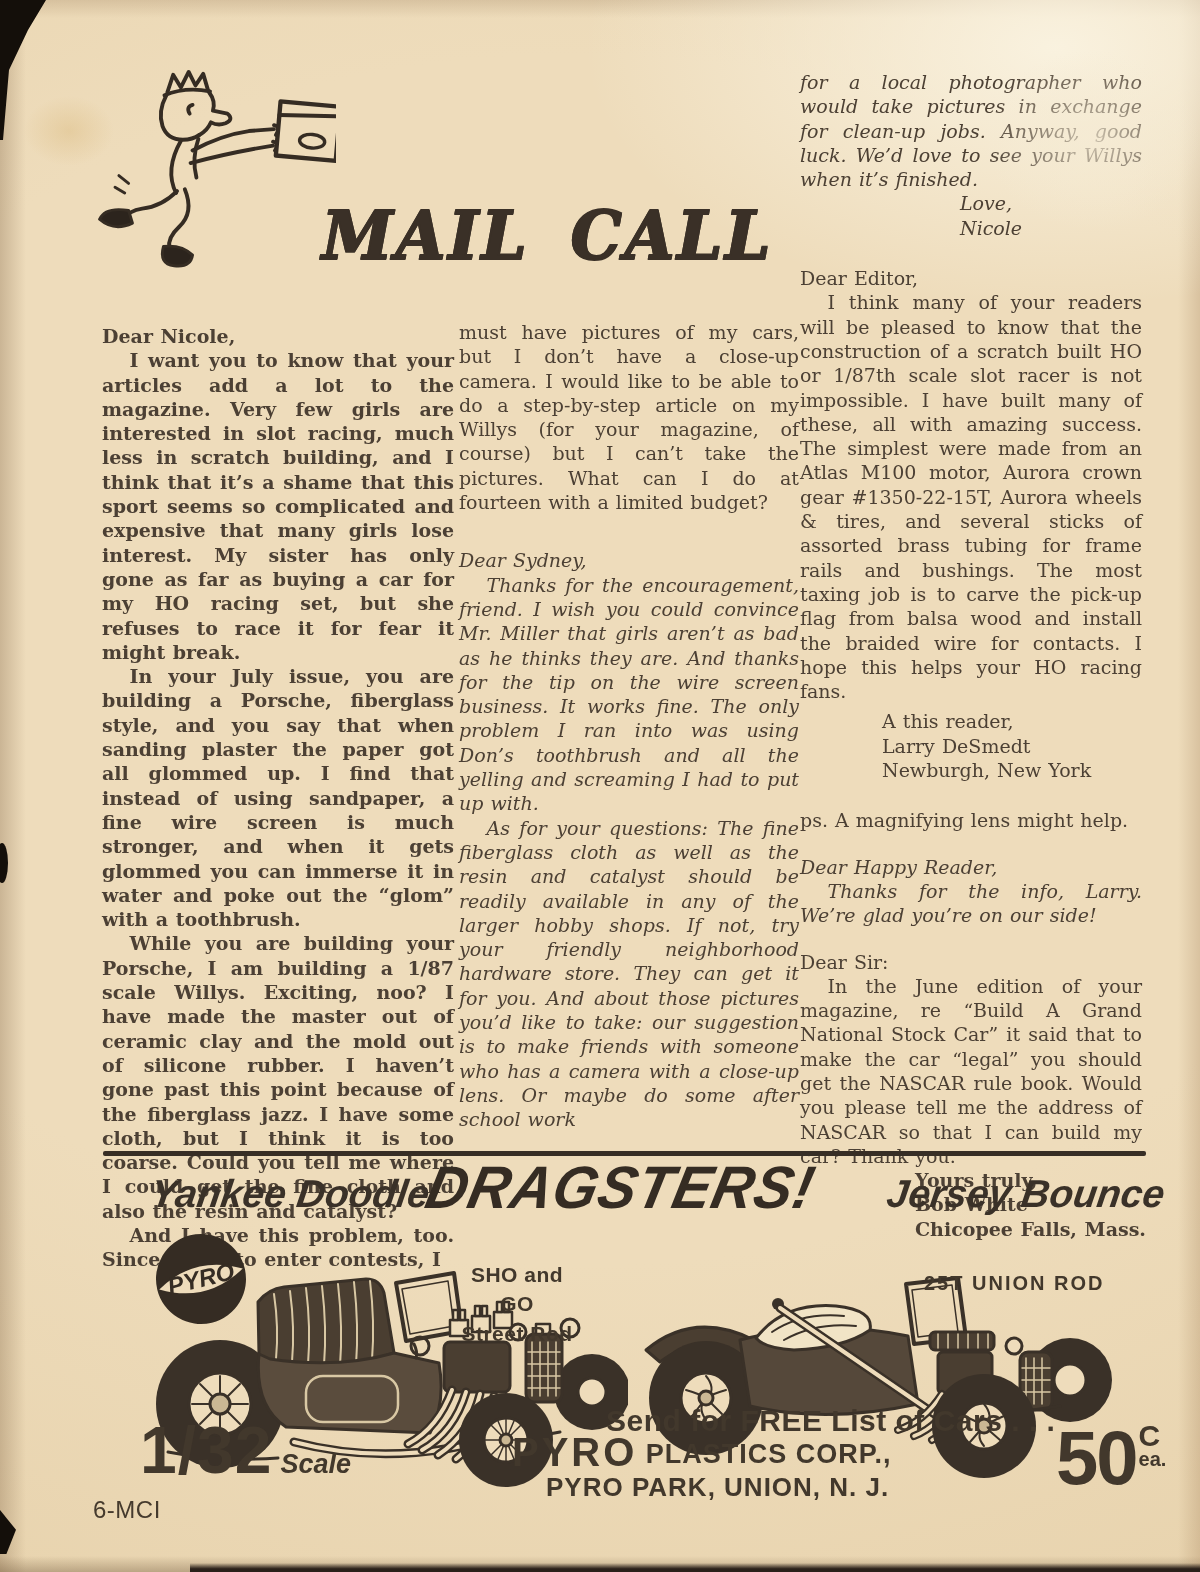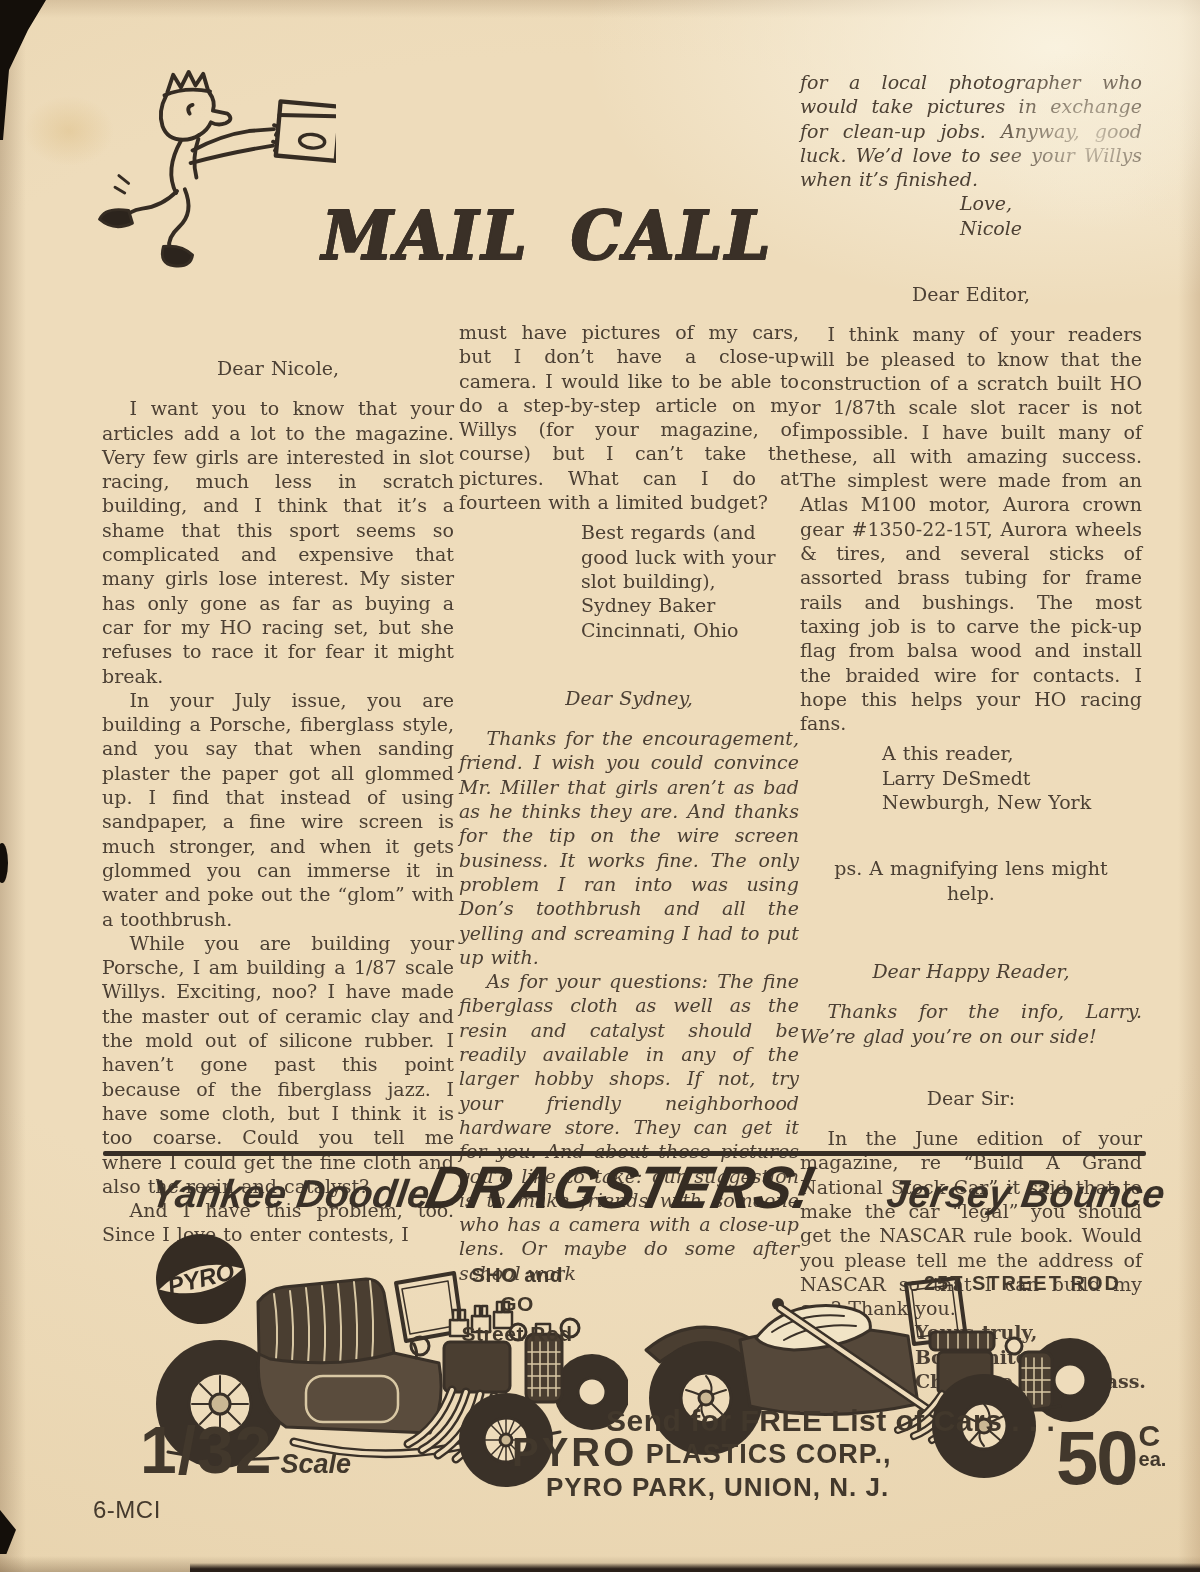--- a/index.html
+++ b/index.html
@@ -33,24 +33,24 @@
   .masthead{
     position:absolute;left:322px;top:198px;margin:0;
     font-family:"DejaVu Serif",serif;font-style:italic;font-weight:bold;
     font-size:64px;letter-spacing:3px;word-spacing:16px;color:#3a3027;
     -webkit-text-stroke:2px #3a3027;text-shadow:1px 0 #3a3027,-1px 0 #3a3027;
     transform:scaleY(1.06);
   }
 
   
   .col{position:absolute;font-size:19px;line-height:24.3px;text-align:justify;color:#4c4034;word-spacing:1px;}
-  .col1{left:102px;top:340px;width:352px;height:826px;}
+  .col1{left:102px;top:324px;width:352px;height:826px;font-weight:bold;}
   .col2{left:459px;top:320px;width:340px;height:826px;}
   .col3{left:800px;top:70px;width:342px;height:1076px;}
-  .salut{margin:16px;text-align:center;}
+  .salut{margin:0;text-align:left;}
   .para{margin:0;text-indent:1.45em;}
   .sig{margin:0;text-align:left;}
   .sig div{white-space:nowrap;}
   .sig-sydney{padding-left:122px;}
   .sig-nicole{padding-left:160px;}
   .sig-larry{padding-left:82px;}
   .sig-bob{padding-left:115px;font-weight:bold;}
   .reply{font-style:italic;}
   .gap6{height:6px;} .gap22{height:22px;} .gap26{height:26px;} .gap28{height:28px;}
 
@@ -135,27 +135,20 @@
     <p class="salut">Dear Nicole,</p>
     <p class="para">I want you to know that your articles add a lot to the magazine. Very few girls are interested in slot racing, much less in scratch building, and I think that it’s a shame that this sport seems so complicated and expensive that many girls lose interest. My sister has only gone as far as buying a car for my HO racing set, but she refuses to race it for fear it might break.</p>
     <p class="para">In your July issue, you are building a Porsche, fiberglass style, and you say that when sanding plaster the paper got all glommed up. I find that instead of using sandpaper, a fine wire screen is much stronger, and when it gets glommed you can immerse it in water and poke out the “glom” with a toothbrush.</p>
     <p class="para">While you are building your Porsche, I am building a 1/87 scale Willys. Exciting, noo? I have made the master out of ceramic clay and the mold out of silicone rubber. I haven’t gone past this point because of the fiberglass jazz. I have some cloth, but I think it is too coarse. Could you tell me where I could get the fine cloth and also the resin and catalyst?</p>
     <p class="para">And I have this problem, too. Since I love to enter contests, I</p>
   </div>
 
   <div class="col col2">
     <p class="para" style="text-indent:0">must have pictures of my cars, but I don’t have a close-up camera. I would like to be able to do a step-by-step article on my Willys (for your magazine, of course) but I can’t take the pictures. What can I do at fourteen with a limited budget?</p>
     <div class="gap6"></div>
-    <div class="sig sig-sydney">
-      <div>Best regards (and</div>
-      <div>good luck with your</div>
-      <div>slot building),</div>
-      <div>Sydney Baker</div>
-      <div>Cincinnati, Ohio</div>
-    </div>
     <div class="gap28"></div>
     <div class="reply">
       <p class="salut">Dear Sydney,</p>
       <p class="para">Thanks for the encouragement, friend. I wish you could convince Mr. Miller that girls aren’t as bad as he thinks they are. And thanks for the tip on the wire screen business. It works fine. The only problem I ran into was using Don’s toothbrush and all the yelling and screaming I had to put up with.</p>
       <p class="para">As for your questions: The fine fiberglass cloth as well as the resin and catalyst should be readily available in any of the larger hobby shops. If not, try your friendly neighborhood hardware store. They can get it for you. And about those pictures you’d like to take: our suggestion is to make friends with someone who has a camera with a close-up lens. Or maybe do some after school work</p>
     </div>
   </div>
 
   <div class="col col3">
     <div class="reply">
@@ -338,21 +331,21 @@
           <path d="M372 148 Q382 160 374 170 Q362 178 372 190 M352 160 Q366 166 372 170 M392 160 Q378 166 372 170 M358 186 L372 170 M388 184 L372 170"></path>
         </g>
       <circle cx="372" cy="170" r="7" fill="#cbb894"></circle>
     </g>
   </svg>
 
   <div class="adlabel sho">
     <div>SHO and GO</div>
     <div>Street Rod</div>
   </div>
-  <div class="adlabel rod25">25T STREET ROD</div>
+  <div class="adlabel rod25">25T UNION ROD</div>
 
   <div class="adlabel scale">
     <span class="scale-big">1/32</span><span class="scale-word">Scale</span>
   </div>
 
   <div class="adlabel freelist">Send for FREE List of Cars . . .</div>
 
   <div class="adlabel company1">
     <span class="company-pyro">PYRO</span><span> PLASTICS CORP.,</span>
   </div>

